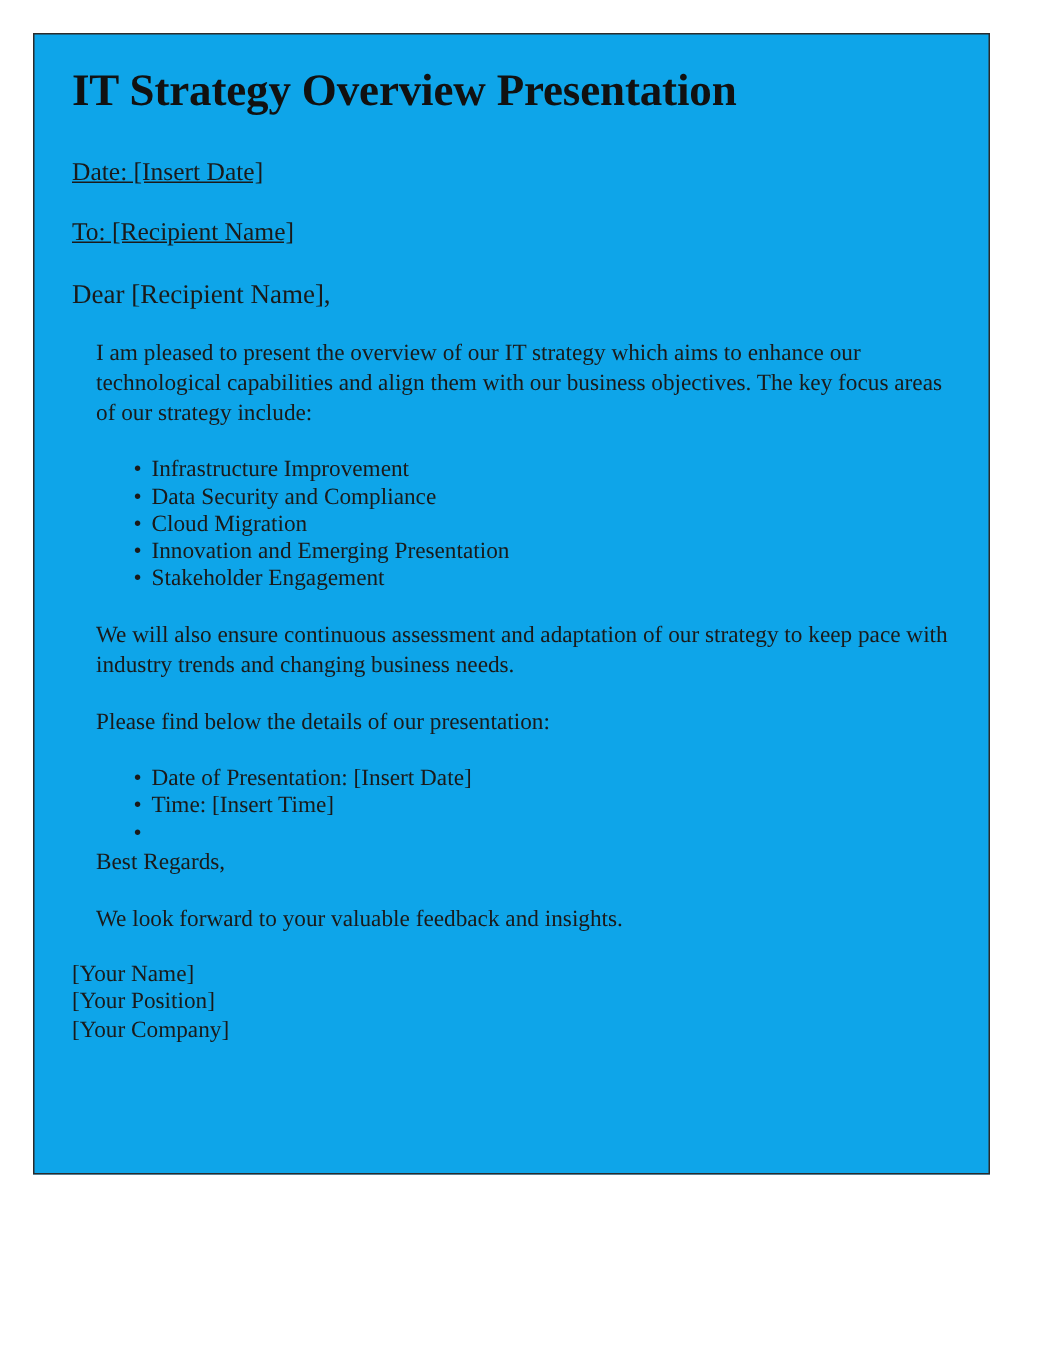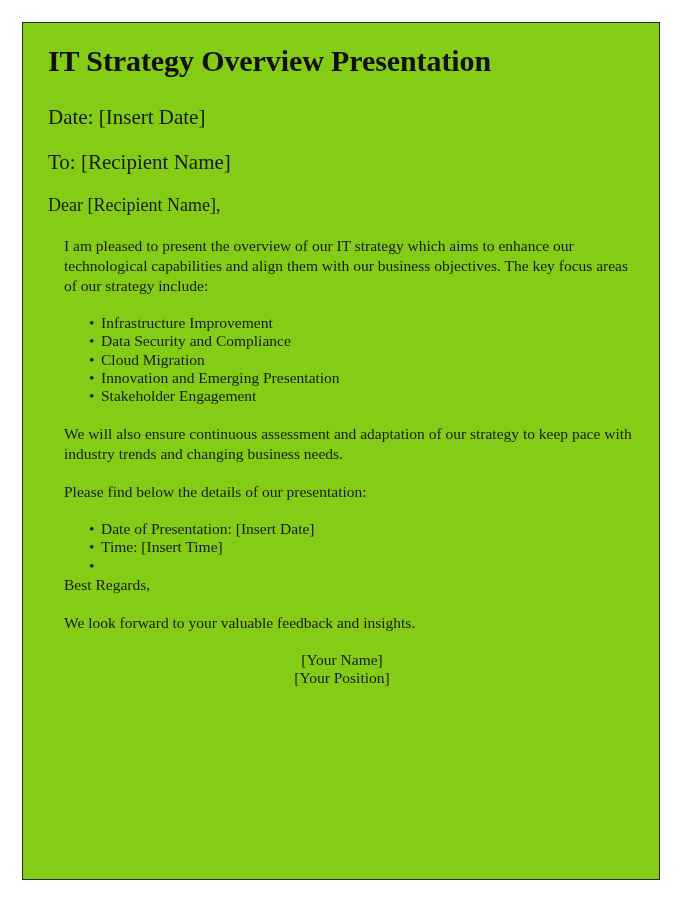--- a/index.html
+++ b/index.html
@@ -14,46 +14,47 @@
     font-family: "Liberation Serif", "DejaVu Serif", serif;
     color: #1a1a1a;
     -webkit-font-smoothing: antialiased;
   }
 
   .page-sheet {
     position: absolute;
     left: 22px;
     top: 22px;
     width: 638px;
-    height: 858px;
+    height: 761px;
     box-sizing: border-box;
     border: 1.5px solid #2b2b2b;
-    background: #84cc16;
+    background: #0ea5e9;
   }
 
   .page-inner {
     position: absolute;
     left: 25px;
     top: 20px;
     width: 588px;
   }
 
   .doc-title {
     font-size: 30px;
     font-weight: bold;
     line-height: 1.18;
     letter-spacing: -0.1px;
     margin: 0 0 26px 0;
     color: #111111;
   }
 
   .meta-line {
-    font-size: 21px;
+    font-size: 17px;
     line-height: 1.24;
     margin: 0 0 19px 0;
+    text-decoration: underline;
   }
 
   .salutation {
     font-size: 18px;
     line-height: 1.24;
     margin: 0 0 19px 0;
   }
 
   .body-para {
     font-size: 15.5px;
@@ -77,21 +78,20 @@
   .bullet-list li .bullet-glyph {
     position: absolute;
     left: 0;
     top: 0;
     font-size: 15.5px;
     line-height: 1.18;
   }
 
   .sign-block {
     margin: 0;
-    text-align: center;
   }
   .sign-block .sign-line {
     font-size: 15.5px;
     line-height: 1.18;
     margin: 0;
   }
 </style>
 </head>
 <body>
 
@@ -150,16 +150,17 @@
       </li>
     </ul>
 
     <p class="body-para">Best Regards,</p>
 
     <p class="body-para">We look forward to your valuable feedback and insights.</p>
 
     <div class="sign-block">
       <p class="sign-line">[Your Name]</p>
       <p class="sign-line">[Your Position]</p>
+      <p class="sign-line">[Your Company]</p>
     </div>
 
   </div>
 </div>
 
 </body></html>

